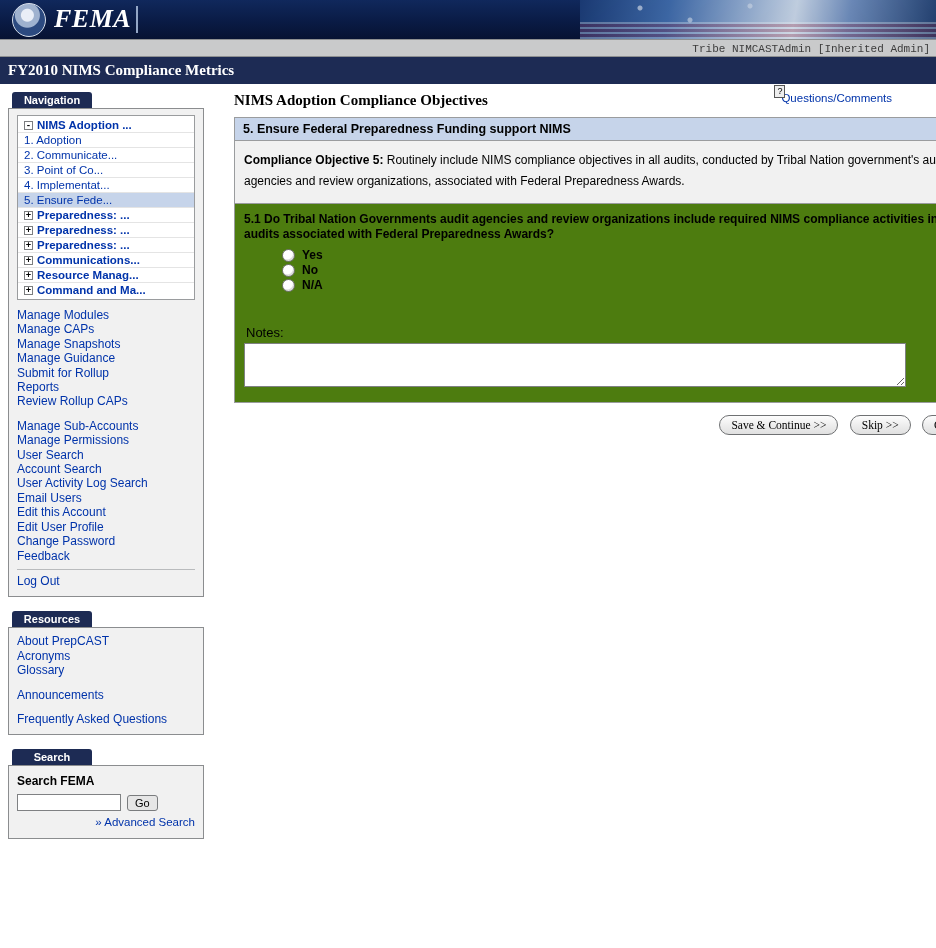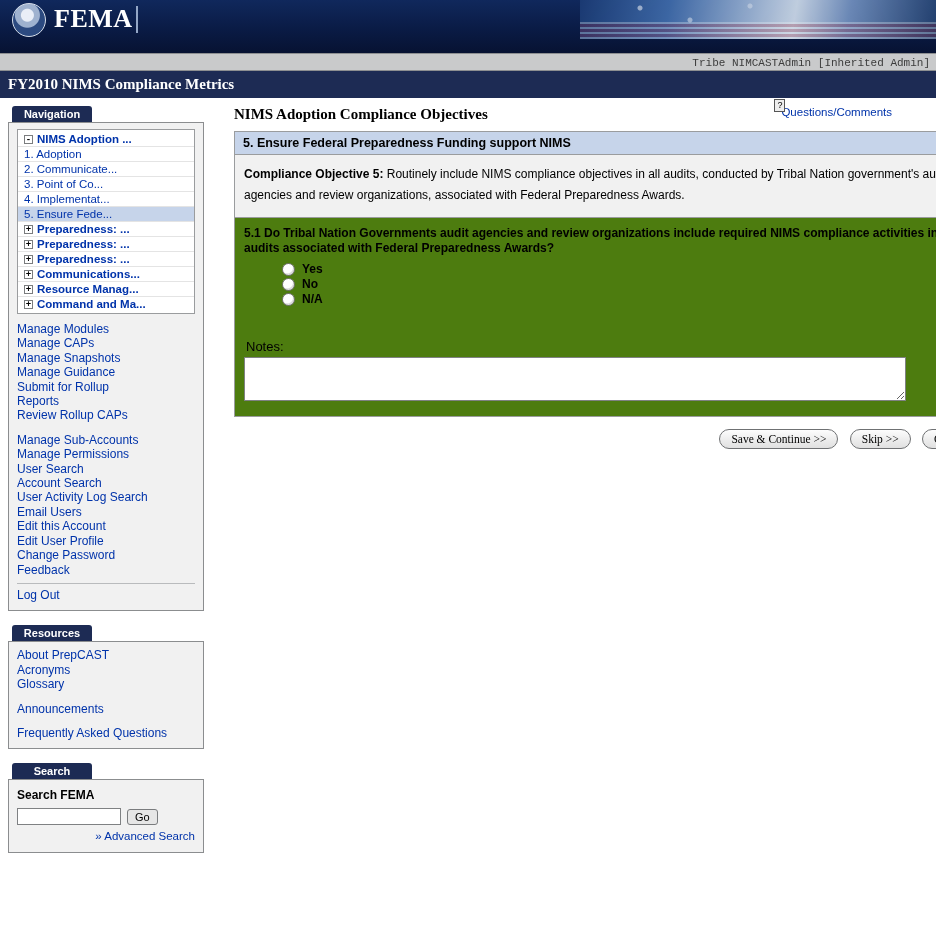--- a/index.html
+++ b/index.html
@@ -11,23 +11,24 @@
     font-size: 12px;
     color: #000;
     background: #fff;
     overflow: hidden;
   }
   a { color: #0033aa; text-decoration: none; }
 
   
   #banner {
     position: relative;
-    height: 53px;
+    height: 39px;
     background: #0b1f4e;
     overflow: hidden;
+    font-style: italic;
   }
   #banner .bluebase {
     position:absolute; inset:0;
     background: linear-gradient(180deg,#10285c 0%, #0a1b45 55%, #071232 100%);
   }
   #banner .flagwash {
     position:absolute; left:580px; top:0; width:356px; height:39px;
     background:
       radial-gradient(circle at 60px 8px, rgba(255,255,255,.55) 0 2px, transparent 3px),
       radial-gradient(circle at 110px 20px, rgba(255,255,255,.45) 0 2px, transparent 3px),

